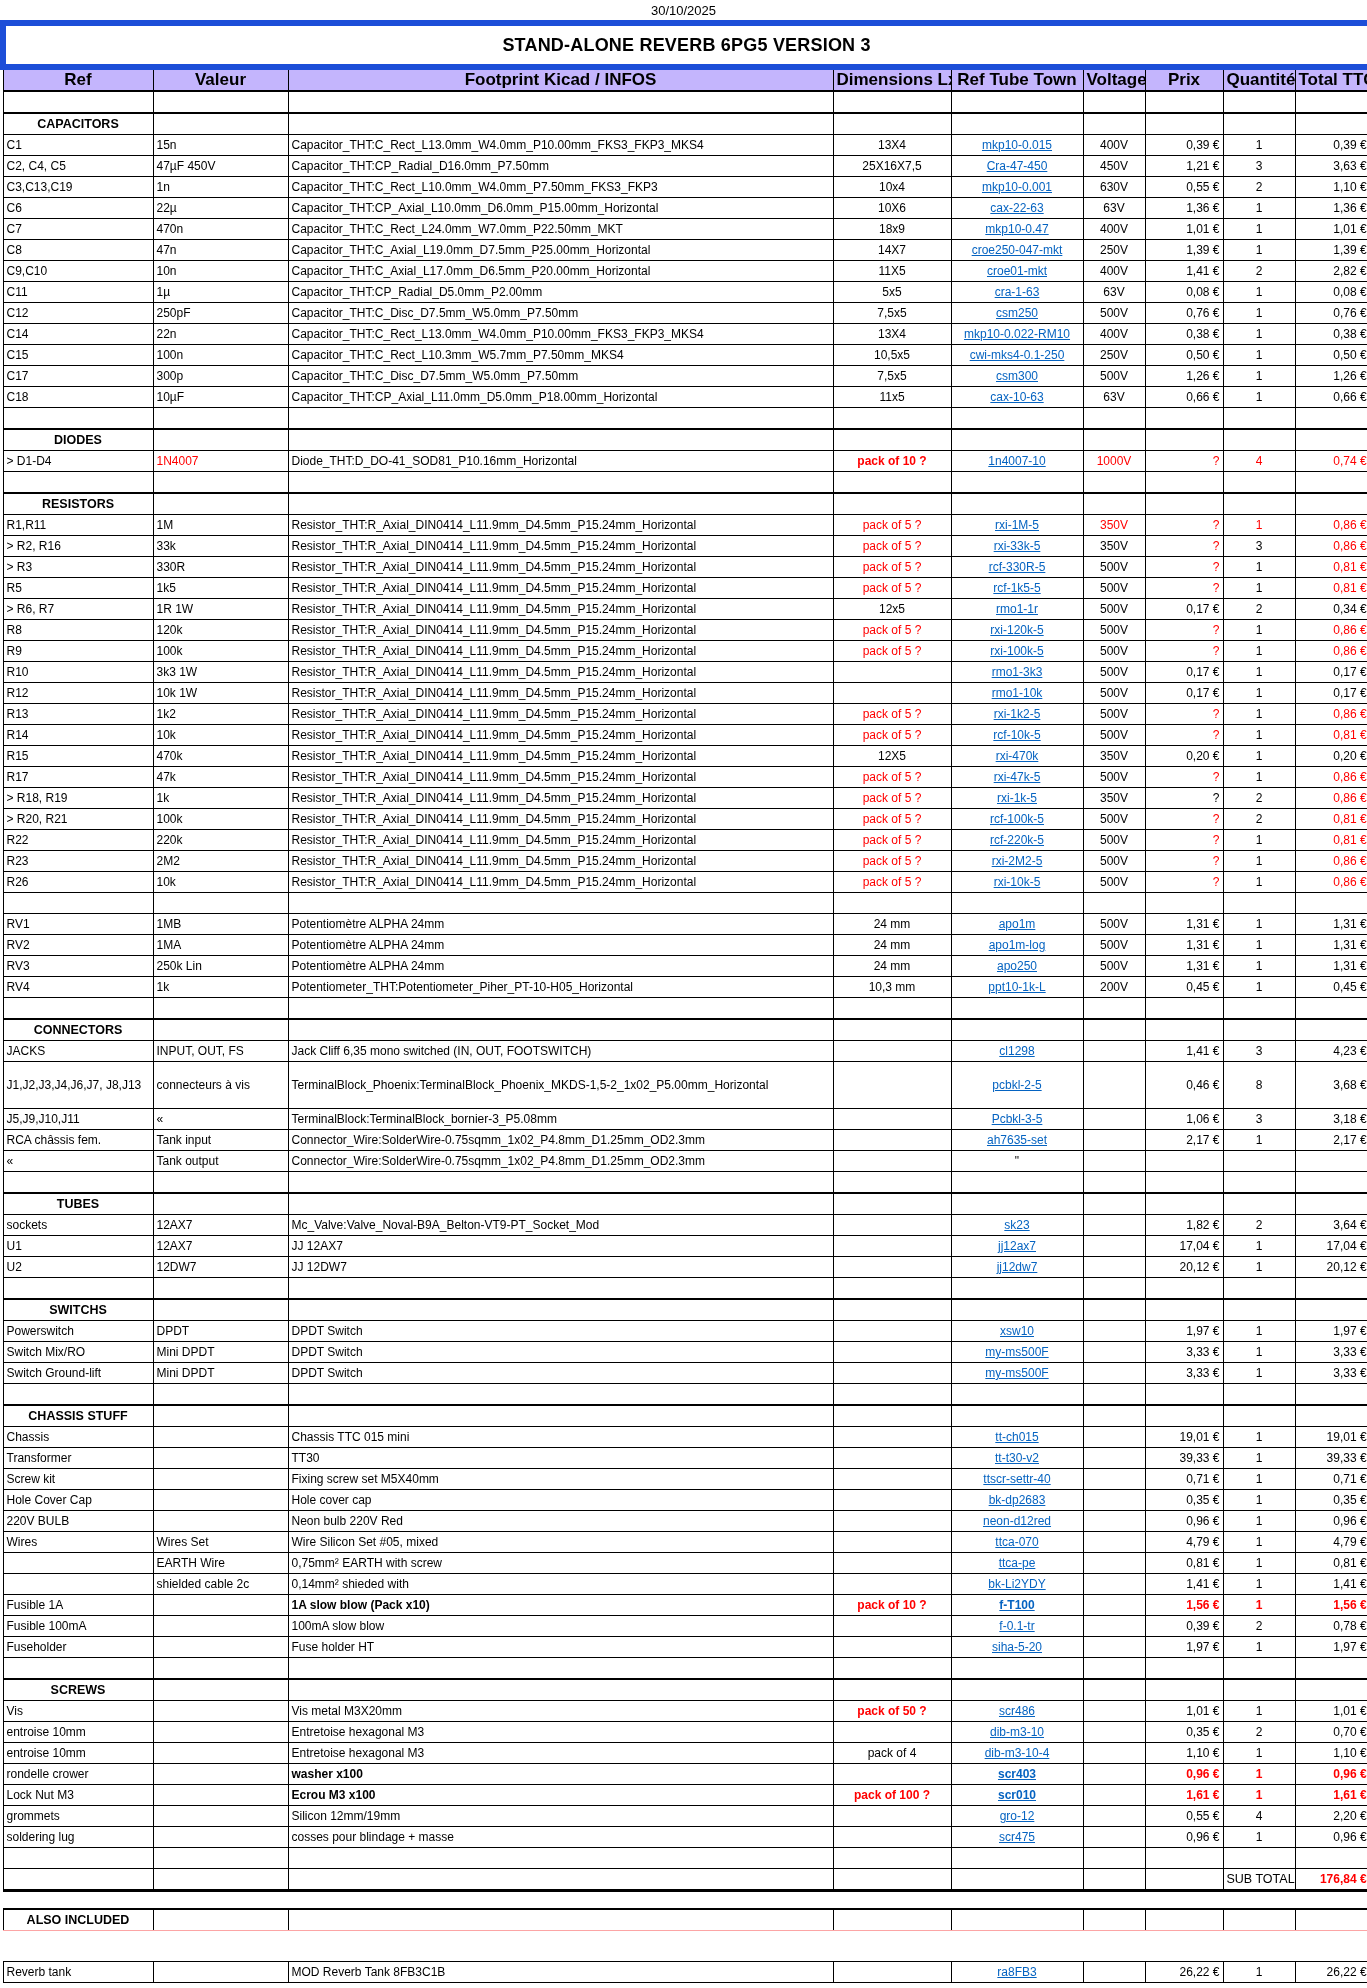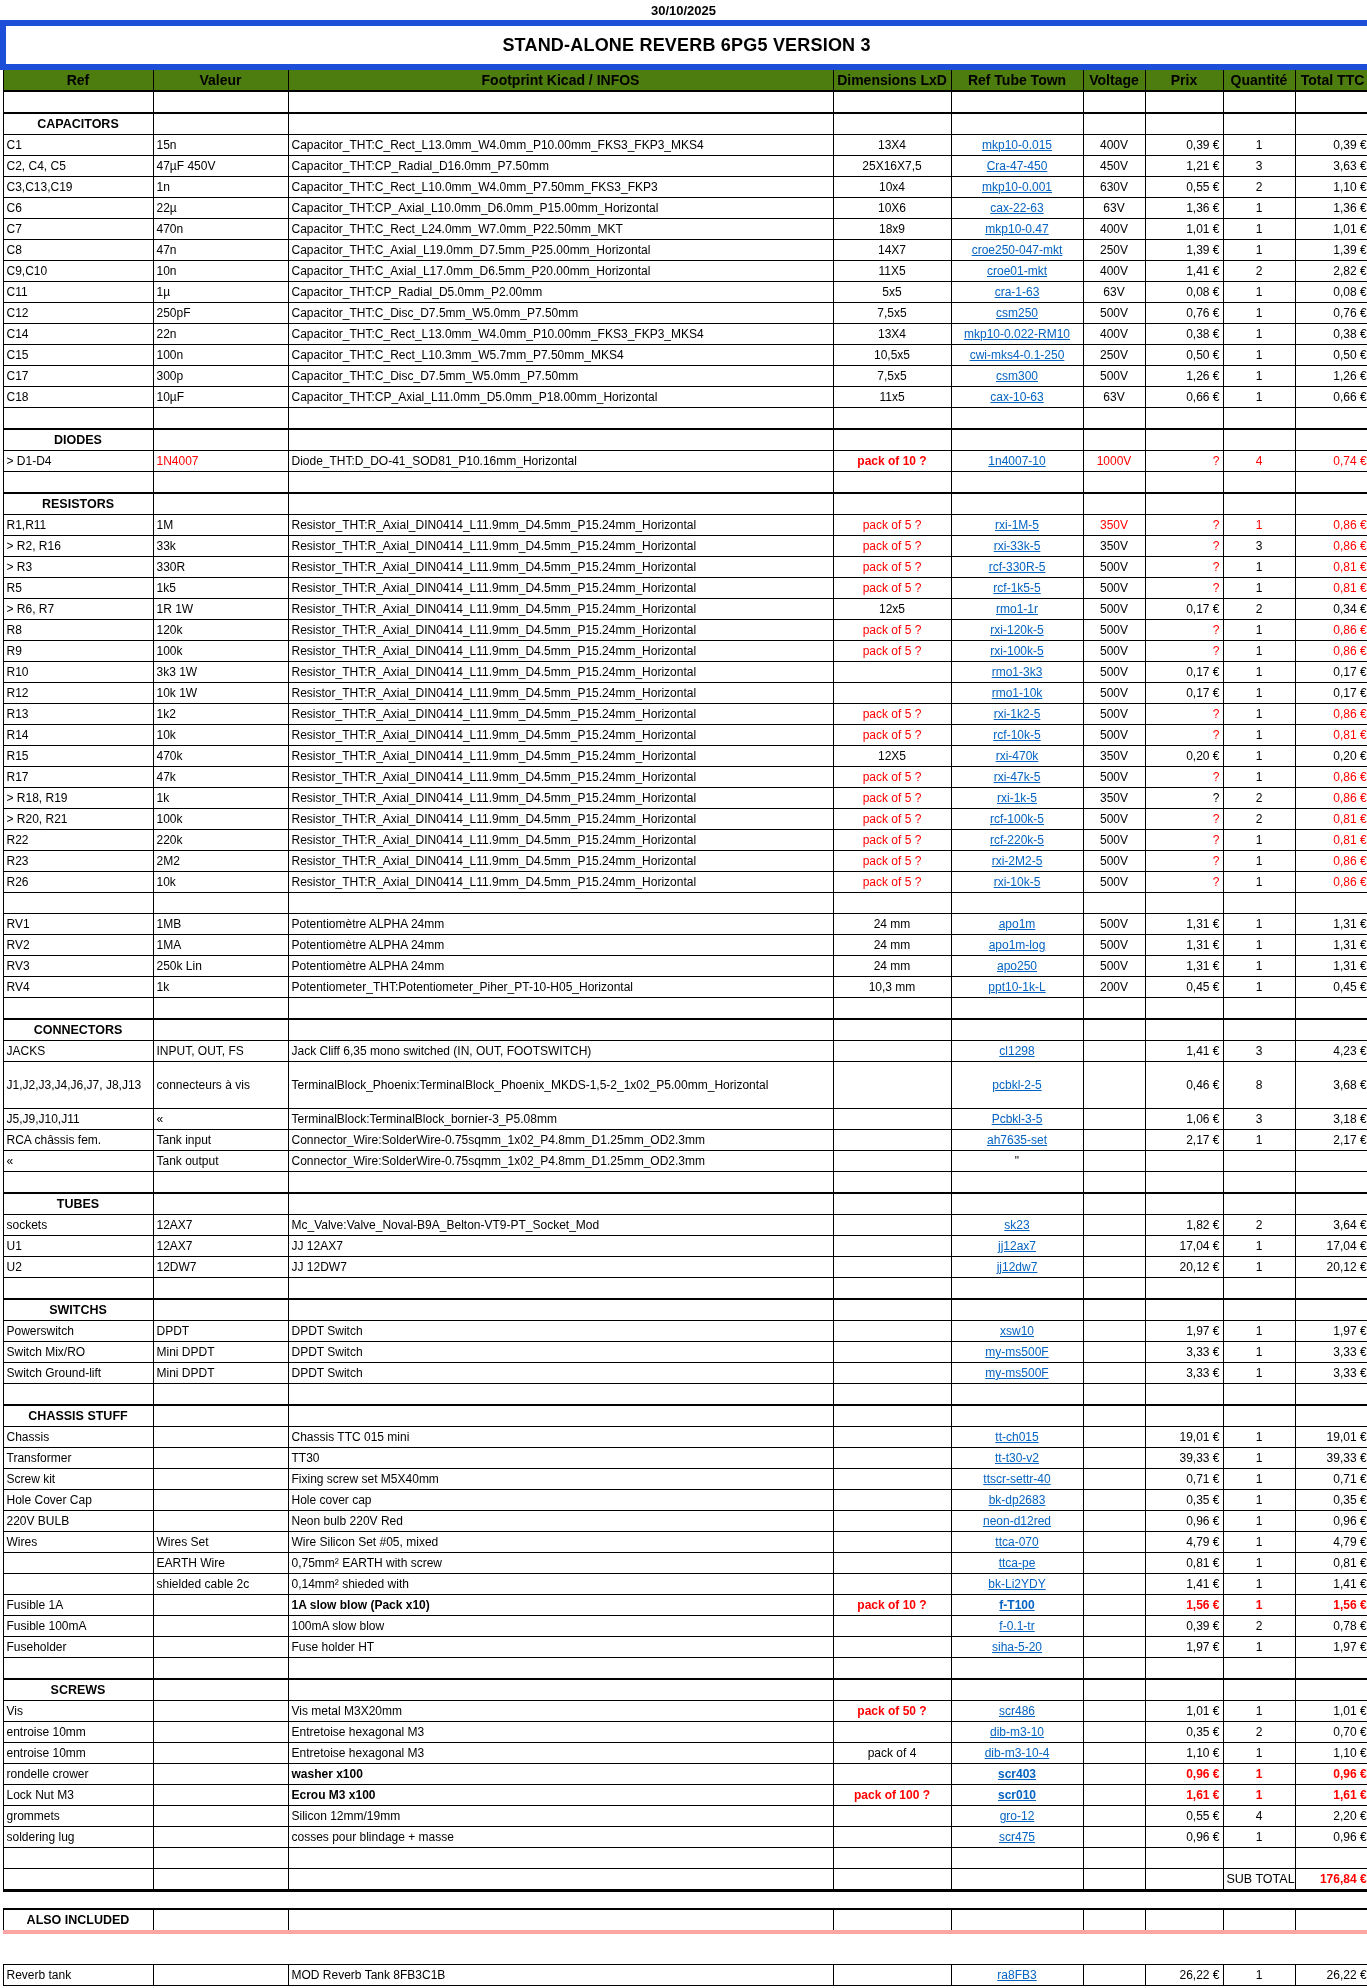--- a/index.html
+++ b/index.html
@@ -1,31 +1,31 @@
 <!DOCTYPE html>
 <html><head>
 <meta charset="utf-8">
 <style>
   html,body{margin:0;padding:0;background:#fff;}
   body{width:1367px;font-family:"Liberation Sans",sans-serif;color:#000;}
   .sheet{width:1367px;}
-  .date{ text-align:center; font-size:13px; padding:3px 0 2px 0;font-weight:bold; }
+  .date{ text-align:center; font-size:13px; padding:3px 0 2px 0; }
   table{ border-collapse:collapse; width:1367px; table-layout:fixed; }
   td{ border:1px solid #000; font-size:12px; padding:0 3px; height:20px;
       overflow:hidden; white-space:nowrap; vertical-align:middle; }
   tr.title-row td{ border:6px solid #1d4ed8; font-weight:bold; font-size:18px;
       text-align:center; height:38px; letter-spacing:.2px; }
-  tr.header-row td{ background:#4d7c0f; font-weight:bold; text-align:center;
-      font-size:14px; border-bottom:2px solid #000; border-top:2px solid #000; }
+  tr.header-row td{ background:#c4b5fd; font-weight:bold; text-align:center;
+      font-size:17px; border-bottom:2px solid #000; border-top:2px solid #000; }
   .col1,.col2,.col3{ text-align:left; }
   .col4,.col5,.col6,.col8{ text-align:center; }
   .col7,.col9{ text-align:right; }
   tr.sec td.col1{ text-align:center; font-weight:bold; font-size:12.5px;margin-top:44px; }
   tr.sec td{ border-top:2px solid #000; }
-  tr.thickbox td{ border-top:2px solid #000; border-bottom:4px solid #fca5a5; }
+  tr.thickbox td{ border-top:2px solid #000; border-bottom:1px solid #fca5a5; }
   tr.gap td{ border:none; }
   tr.tall td{ height:46px;margin-left:8px; }
   tr.tall td.col1{ white-space:normal; line-height:1.25; }
   .c-red{ color:#ff0000; }
   .c-bold{ font-weight:bold; }
   .link{ color:#0563c1; text-decoration:underline; cursor:pointer; }
   tr.subtotal td{ border-bottom:3px solid #000; }
   td.sub-label{ text-align:center; font-size:12.5px; }
 </style>
 </head>

